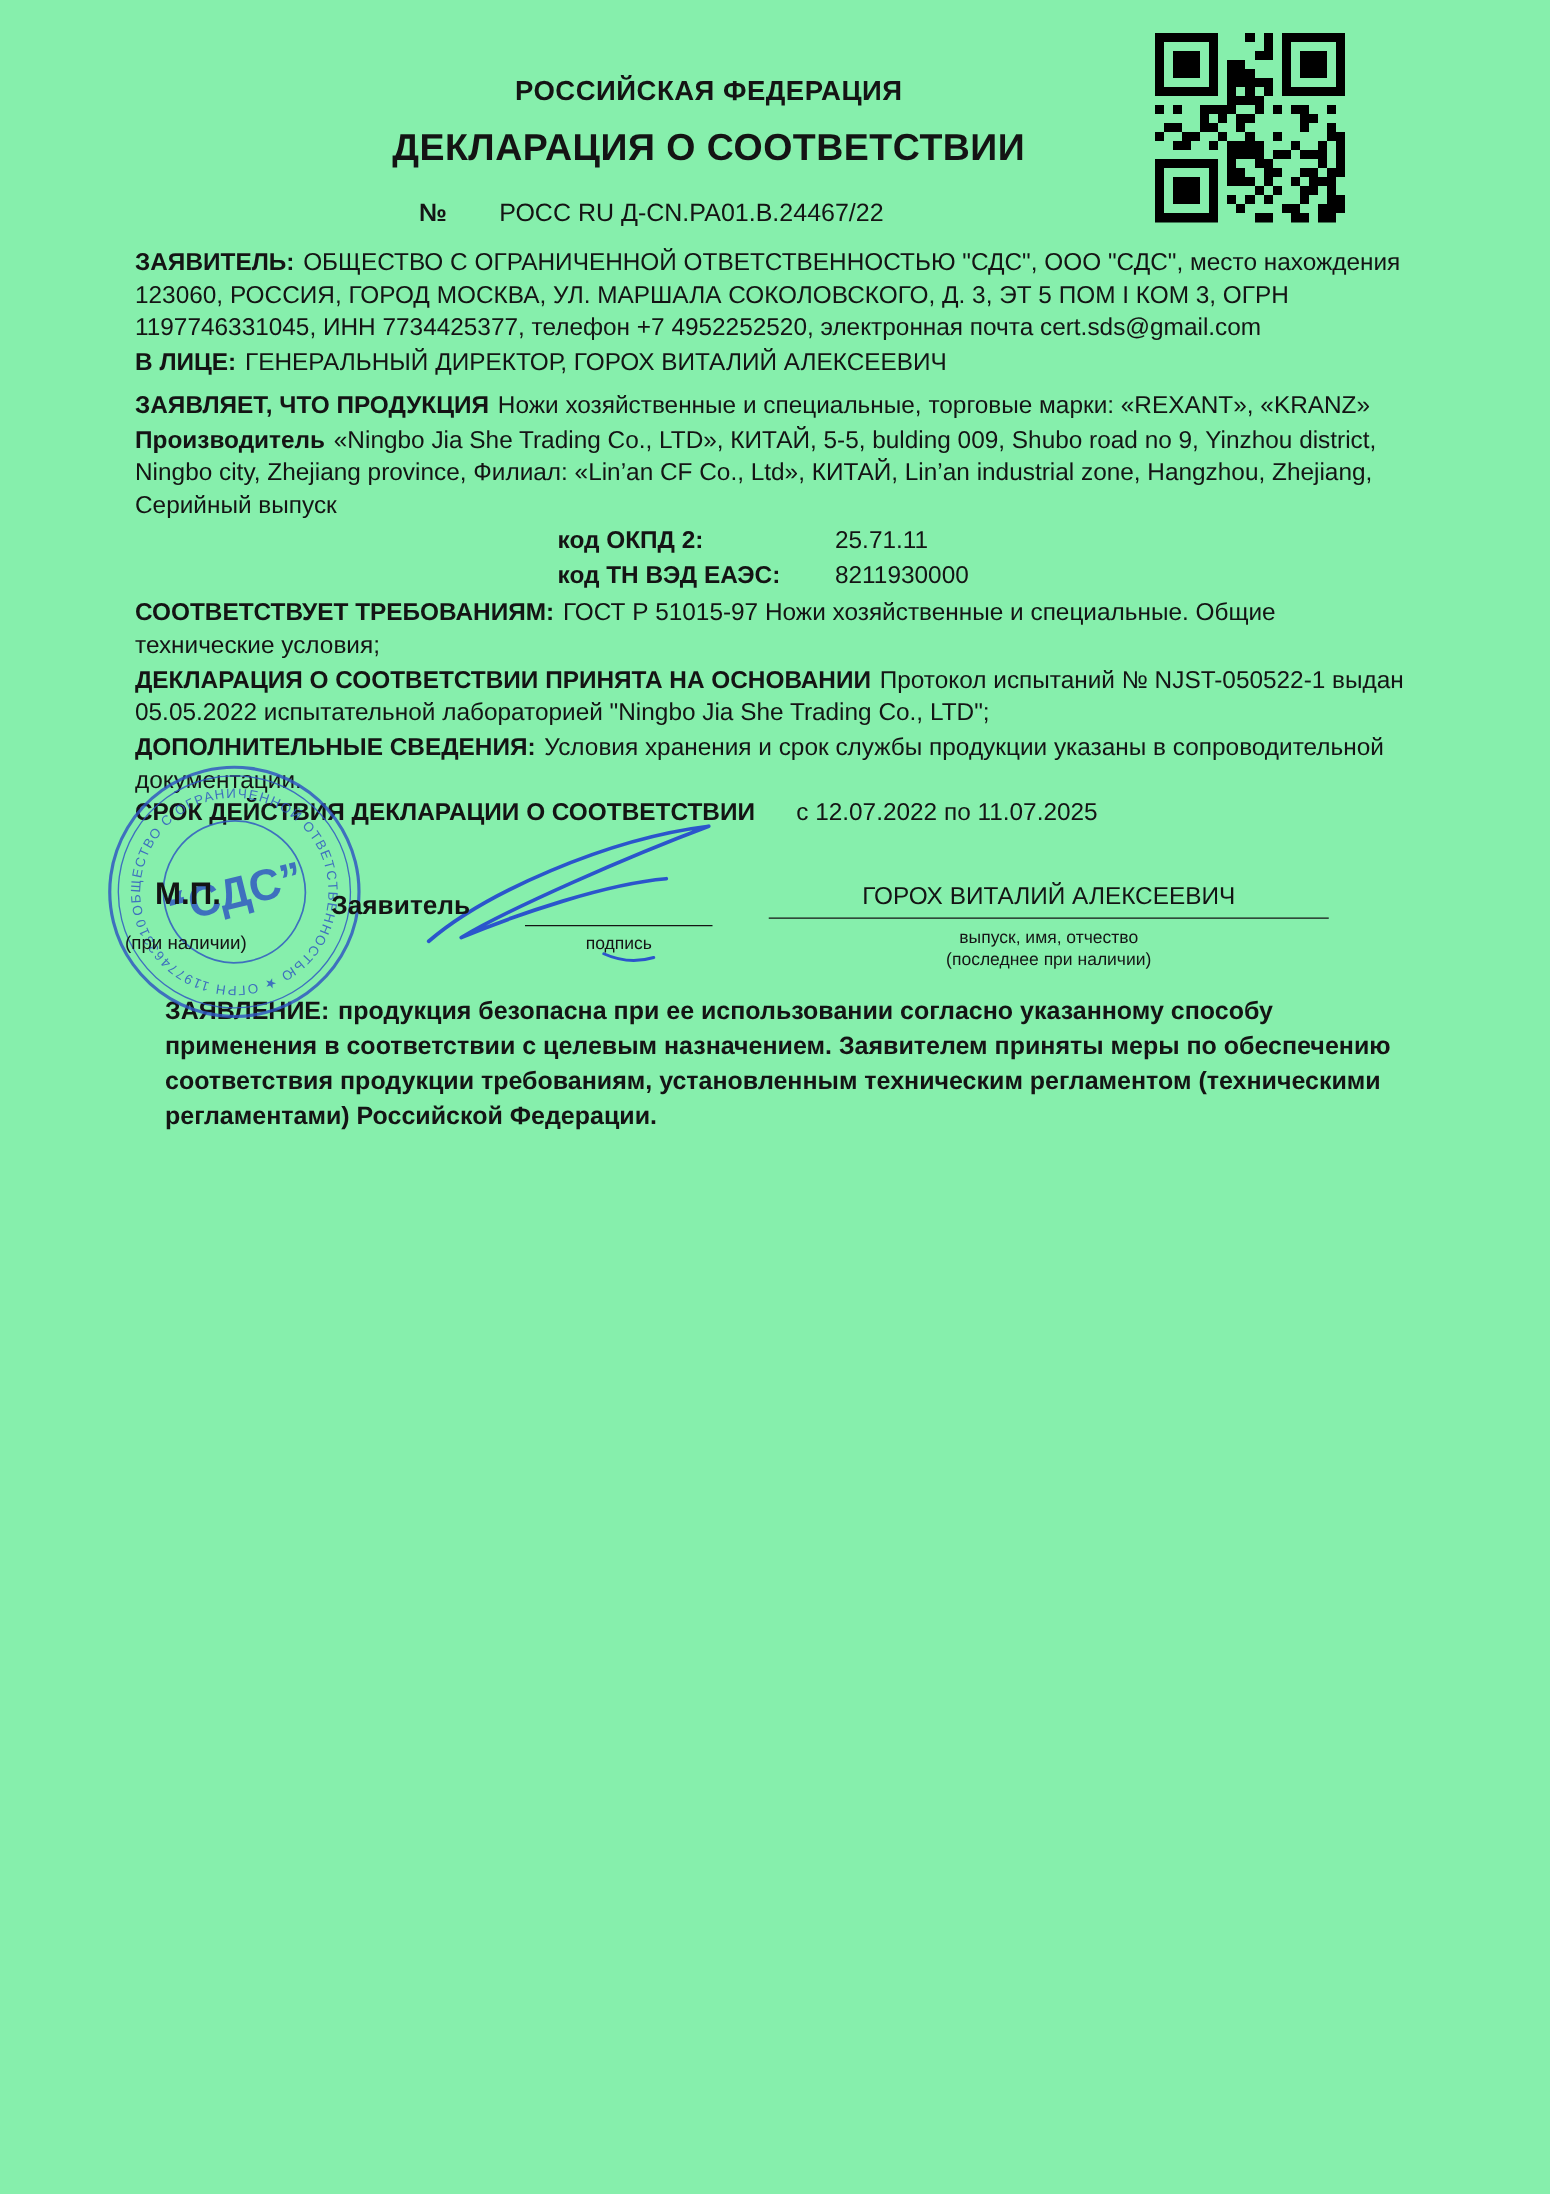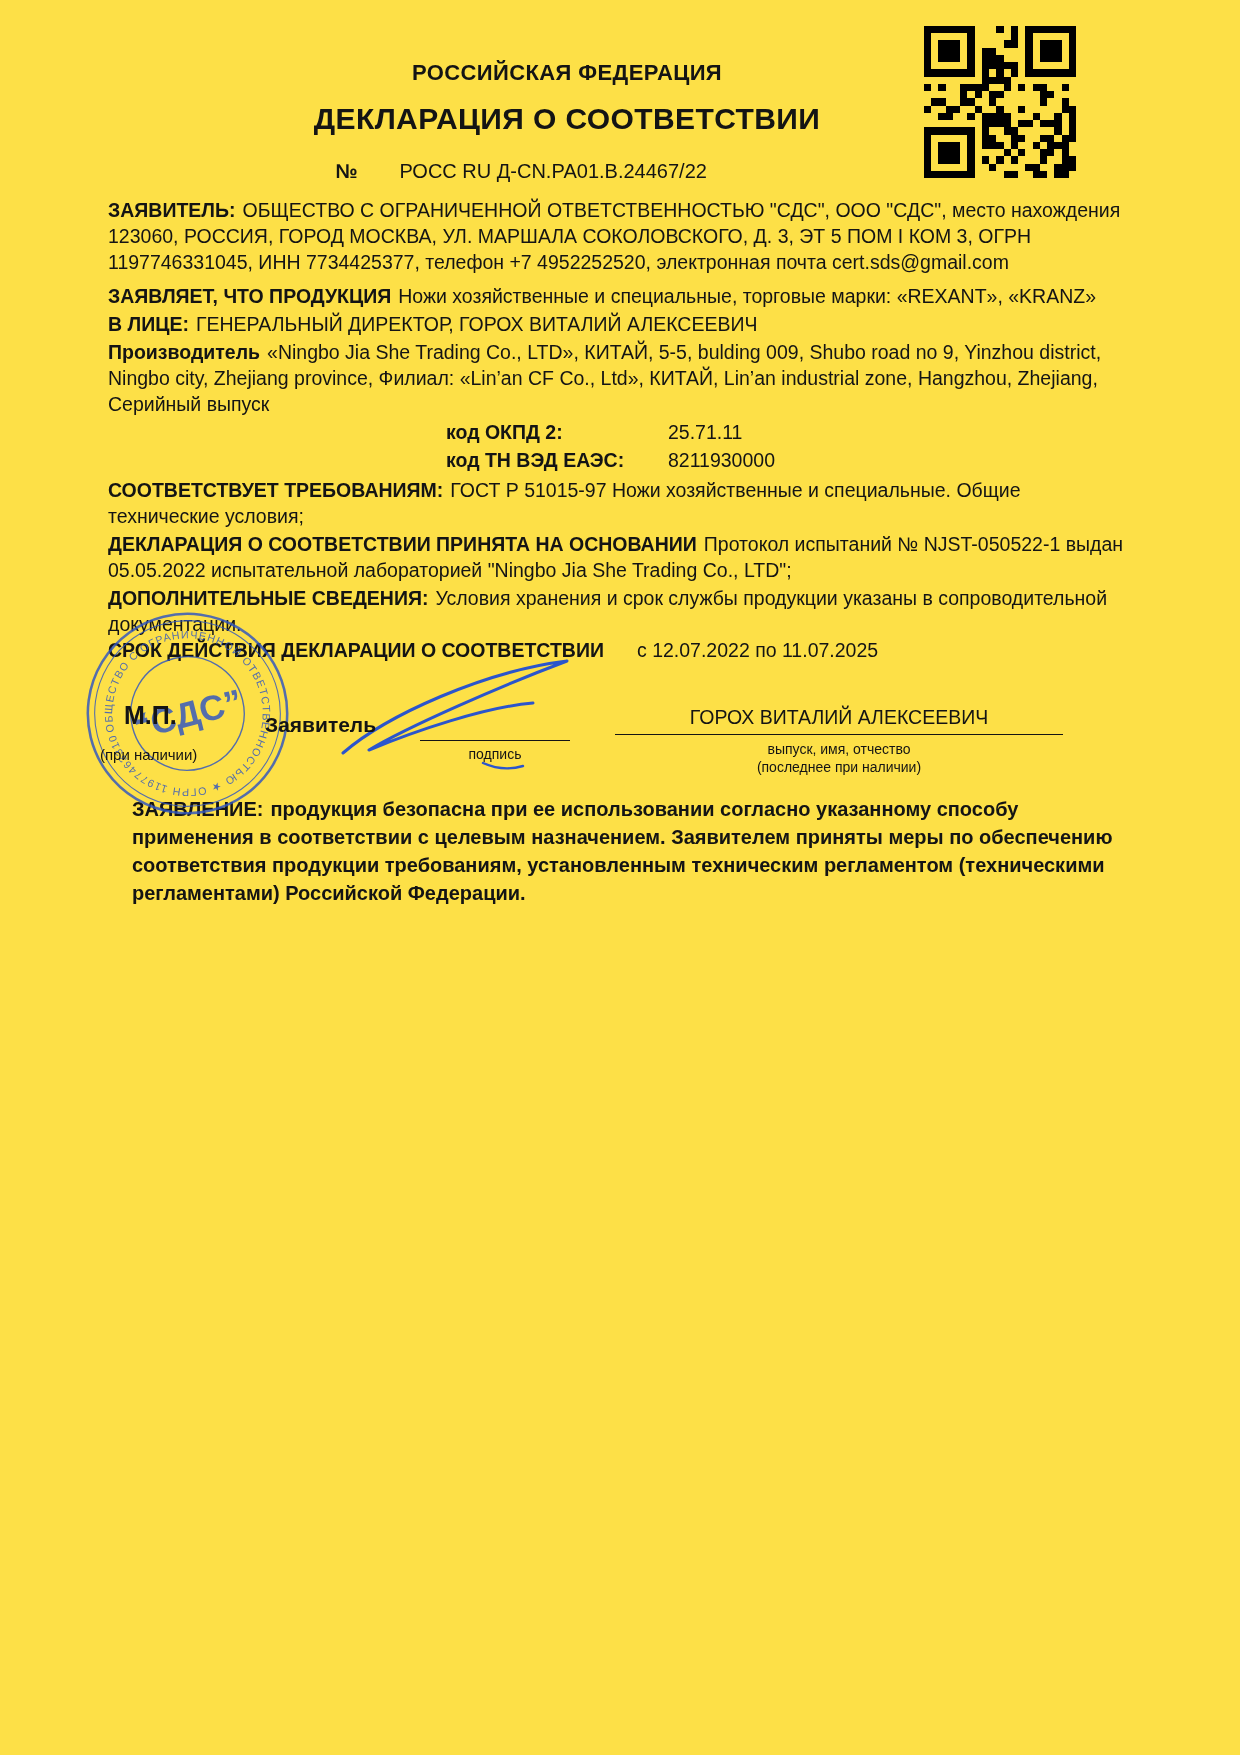--- a/index.html
+++ b/index.html
@@ -1,19 +1,19 @@
 <!DOCTYPE html>
 <html><head>
 <meta charset="utf-8">
 <style>
   * { margin:0; padding:0; box-sizing:border-box; }
   html,body { background:#ffffff; }
   .page {
     position:relative; width:1240px; height:1755px; margin:0 auto;
-    background:#fde047; color:#141414; overflow:hidden;
+    background:#86efac; color:#141414; overflow:hidden;
     font-family:"Liberation Sans", sans-serif;
   }
   .content { padding:60px 104px 0 108px; }
 
   .header { transform:translateX(-55px); text-align:center; }
   .h-country { font-size:22px; font-weight:bold; letter-spacing:.4px; margin-bottom:16px; }
   .h-title   { font-size:30px; font-weight:bold; letter-spacing:.4px; margin-bottom:24px;text-align:center; }
   .num-row { transform:translateX(-46px); display:flex; justify-content:center; align-items:baseline; gap:42px; font-size:20px; margin-bottom:14px; }
   .num-row .no { font-weight:bold; }
 
@@ -63,23 +63,23 @@
       <div class="h-country">РОССИЙСКАЯ ФЕДЕРАЦИЯ</div>
       <div class="h-title">ДЕКЛАРАЦИЯ О СООТВЕТСТВИИ</div>
       <div class="num-row">
         <span class="no">№</span>
         <span>РОСС RU Д-CN.РА01.B.24467/22</span>
       </div>
     </div>
 
     <p class="para"><span class="lbl">ЗАЯВИТЕЛЬ:</span><span>ОБЩЕСТВО С ОГРАНИЧЕННОЙ ОТВЕТСТВЕННОСТЬЮ "СДС", ООО "СДС", место нахождения 123060, РОССИЯ, ГОРОД МОСКВА, УЛ. МАРШАЛА СОКОЛОВСКОГО, Д. 3, ЭТ 5 ПОМ I КОМ 3, ОГРН 1197746331045, ИНН 7734425377, телефон +7 4952252520, электронная почта cert.sds@gmail.com</span></p>
 
+    <p class="para tight"><span class="lbl">В ЛИЦЕ:</span><span>ГЕНЕРАЛЬНЫЙ ДИРЕКТОР, ГОРОХ ВИТАЛИЙ АЛЕКСЕЕВИЧ</span></p>
+
     <p class="para" style="margin-top:8px"><span class="lbl">ЗАЯВЛЯЕТ, ЧТО ПРОДУКЦИЯ</span><span>Ножи хозяйственные и специальные, торговые марки: «REXANT», «KRANZ»</span></p>
-
-    <p class="para tight"><span class="lbl">В ЛИЦЕ:</span><span>ГЕНЕРАЛЬНЫЙ ДИРЕКТОР, ГОРОХ ВИТАЛИЙ АЛЕКСЕЕВИЧ</span></p>
 
     <p class="para tight"><span class="lbl">Производитель</span><span>«Ningbo Jia She Trading Co., LTD», КИТАЙ, 5-5, bulding 009, Shubo road no 9, Yinzhou district, Ningbo city, Zhejiang province, Филиал: «Lin’an CF Co., Ltd», КИТАЙ, Lin’an industrial zone, Hangzhou, Zhejiang, Серийный выпуск</span></p>
 
     <div class="code-row">
       <span class="code-label">код ОКПД 2:</span>
       <span class="code-value">25.71.11</span>
     </div>
     <div class="code-row">
       <span class="code-label">код ТН ВЭД ЕАЭС:</span>
       <span class="code-value">8211930000</span>

